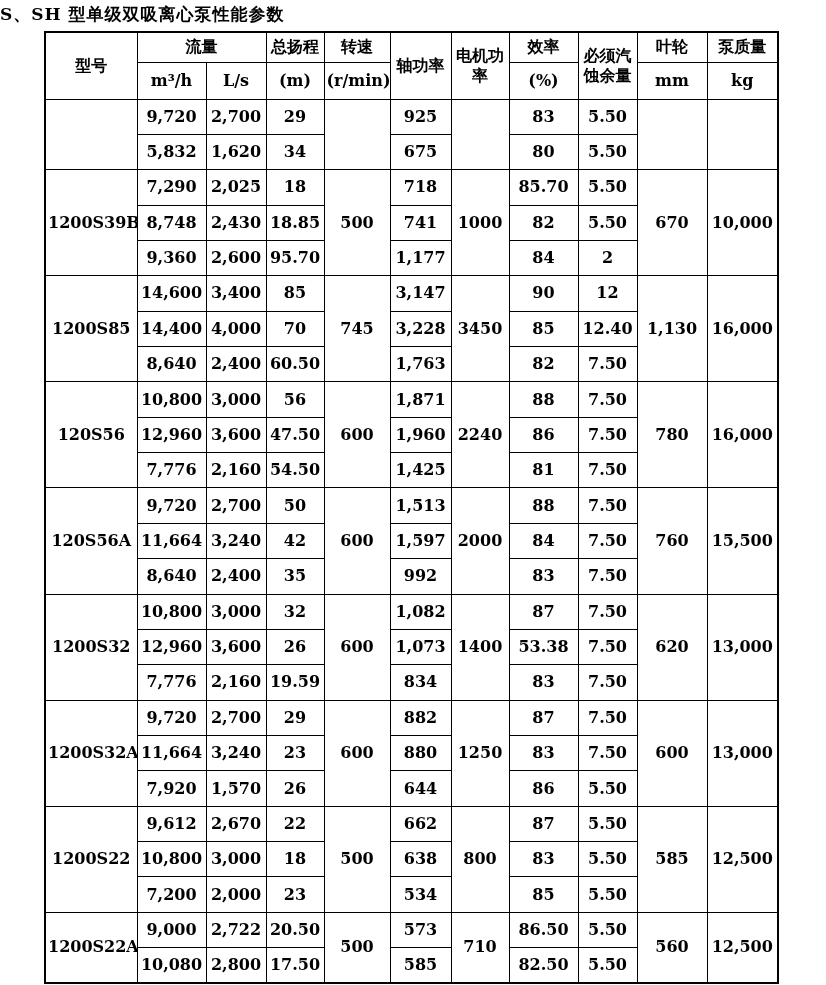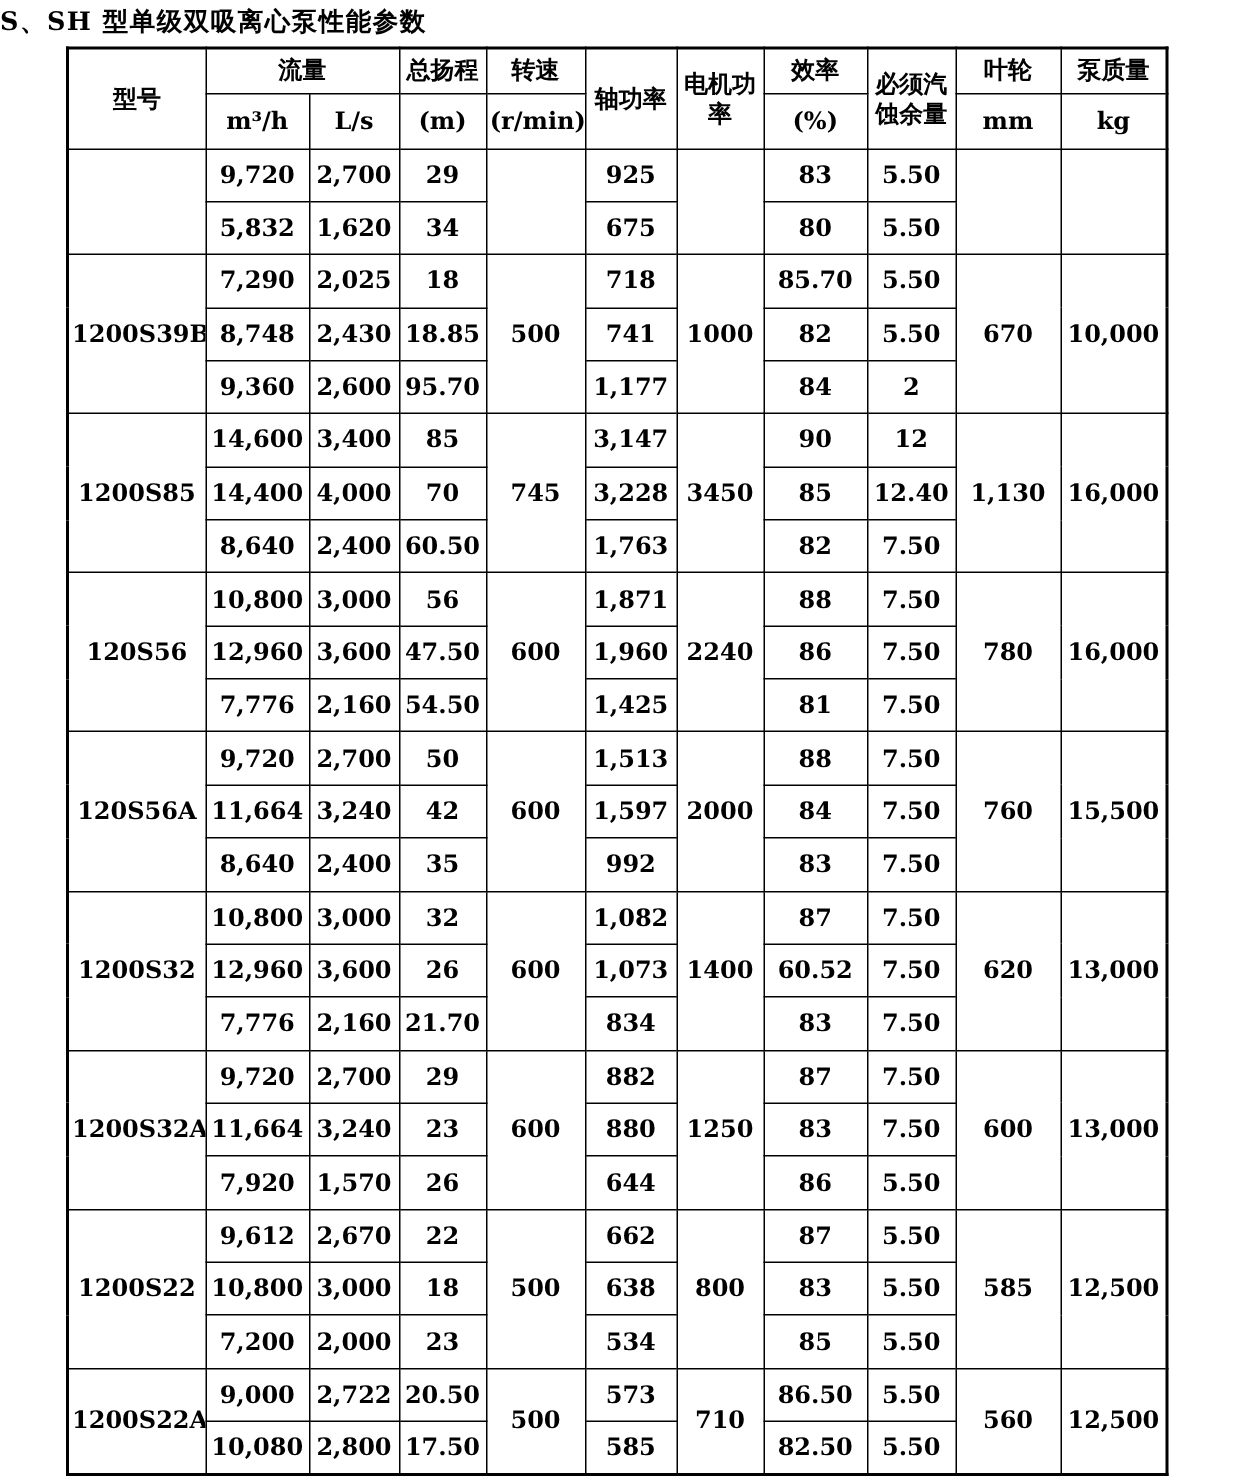--- a/index.html
+++ b/index.html
@@ -220,27 +220,27 @@
           <td>87</td>
           <td>7.50</td>
           <td rowspan="3">620</td>
           <td rowspan="3">13,000</td>
         </tr>
         <tr>
           <td>12,960</td>
           <td>3,600</td>
           <td>26</td>
           <td>1,073</td>
-          <td>60.52</td>
+          <td>53.38</td>
           <td>7.50</td>
         </tr>
         <tr>
           <td>7,776</td>
           <td>2,160</td>
-          <td>21.70</td>
+          <td>19.59</td>
           <td>834</td>
           <td>83</td>
           <td>7.50</td>
         </tr>
         <tr>
           <td rowspan="3">1200S32A</td>
           <td>9,720</td>
           <td>2,700</td>
           <td>29</td>
           <td rowspan="3">600</td>

